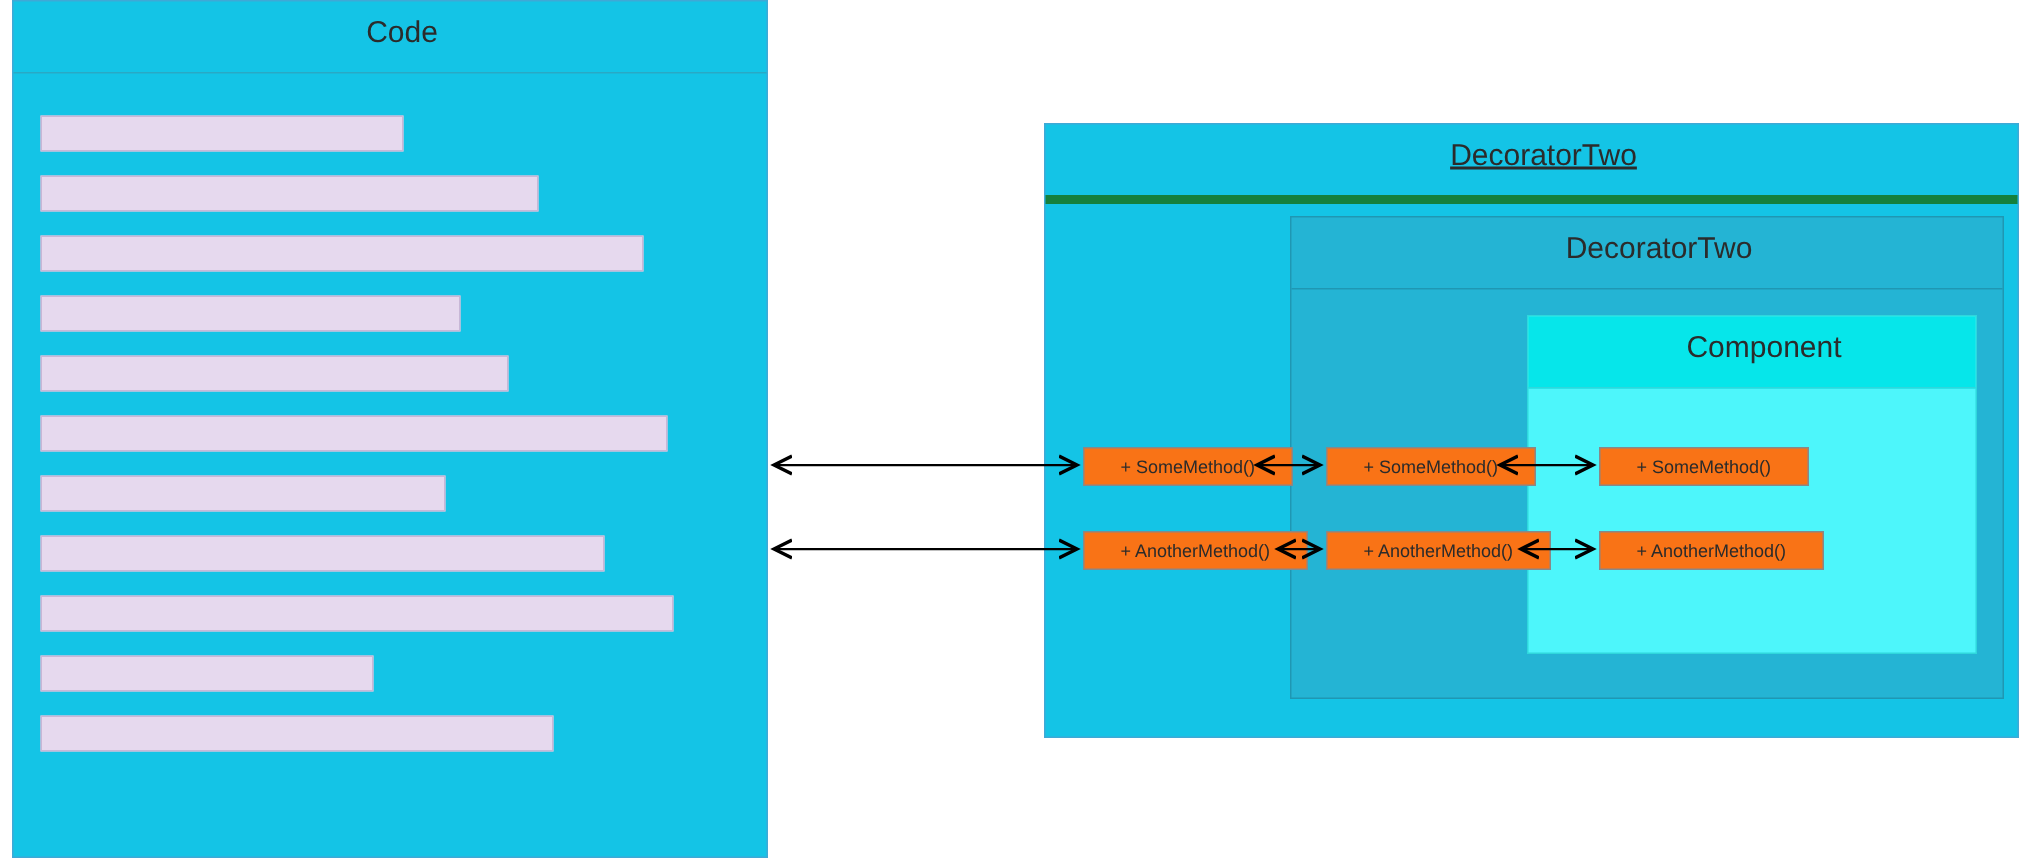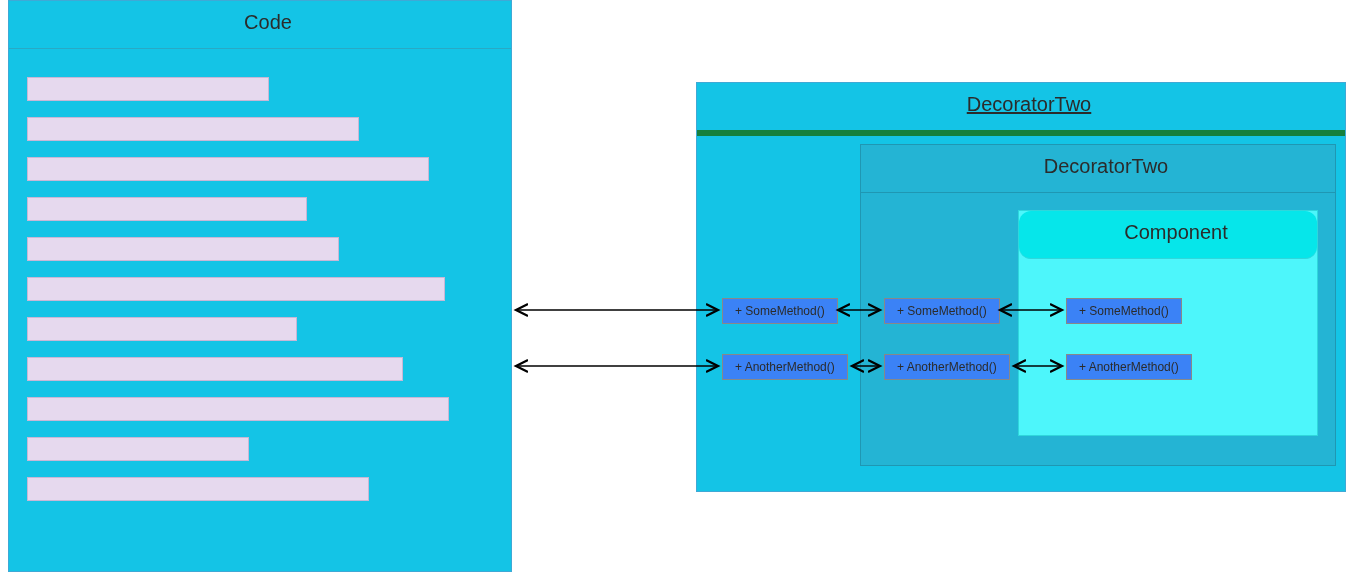--- a/index.html
+++ b/index.html
@@ -72,29 +72,28 @@
     left: 1018px;
     top: 210px;
     width: 300px;
     height: 226px;
     background: #4df6fb;
     border: 1px solid #2fd7dc;
   }
   .comp-title {
     background: #06e6ea;
     border-bottom: 1px solid #2fd7dc;
-    border-radius: 12px;
   }
   .method {
     position: absolute;
     box-sizing: border-box;
-    background: #3b82f6;
+    background: #f97316;
     border: 1px solid #888;
     font-size: 12px;
-    padding: 5px 12px;
+    padding: 5px 24px;
     white-space: nowrap;
   }
   svg.arrows {
     position: absolute;
     left: 0;
     top: 0;
     pointer-events: none;
   }
 </style>
 </head>

